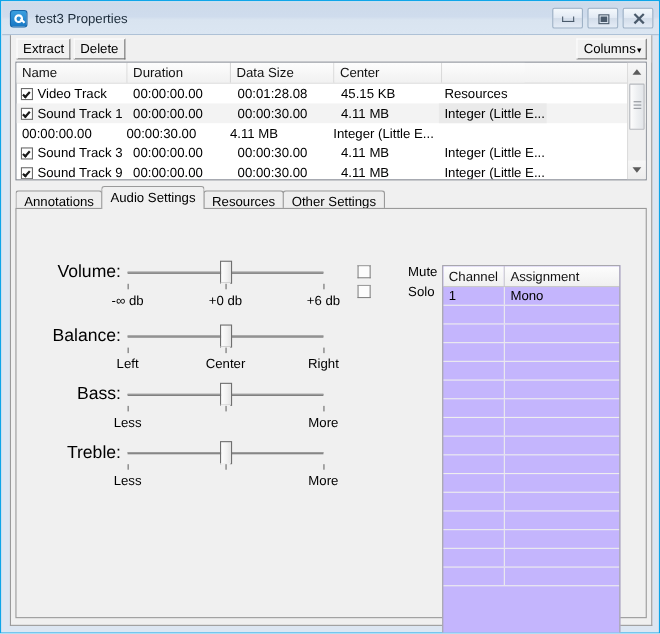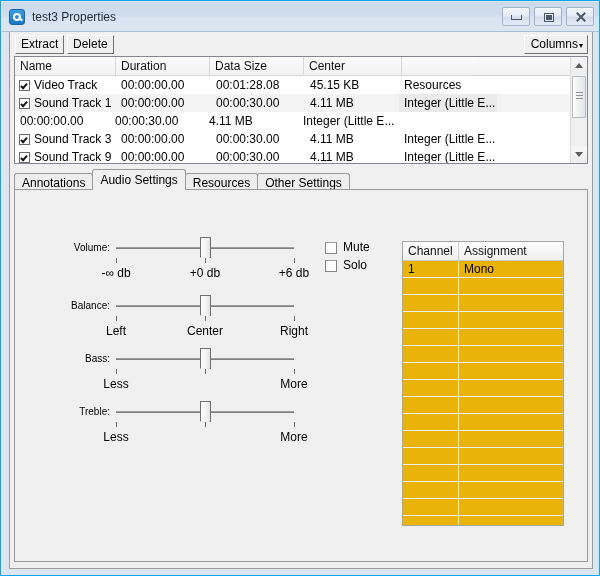--- a/index.html
+++ b/index.html
@@ -351,21 +351,21 @@
     border: 1px solid #9a9a9a;
   }
 
   
   .sliderRow { position: absolute; }
   .sl-label {
     position: absolute;
     right: 100%;
     margin-right: 6px;
     top: 0px;
-    font-size: 10px;
+    font-size: 16px;
     white-space: nowrap;
     color: #000;
     line-height: 12px;
   }
   .sl-track {
     position: absolute;
     left: 0; top: 5px;
     width: 178px;
     height: 2px;
     background: #808080;
@@ -404,41 +404,42 @@
     font-size: 12px;
     color: #000;
     white-space: nowrap;
     transform: translateX(-50%);
   }
 
   
   .optrow {
     position: absolute;
     display: flex;
-    align-items: flex-end;
-    font-size: 12px;
+    align-items: center;
+    font-size: 12px;
+    gap: 28px;
   }
   .cb2 {
     width: 12px; height: 12px;
     box-sizing: border-box;
     border: 1px solid #848484;
     border-top-color: #9d9d9d;
     background: #fcfcfc;
     margin-right: 6px;
   }
 
   
   #chantable {
     position: absolute;
     left: 387px;
     top: 51px;
     width: 162px;
-    height: 285px;
-    box-sizing: border-box;
-    background: #eab308;
+    height: 336px;
+    box-sizing: border-box;
+    background: #c4b5fd;
     border: 1px solid #a5a5a5;
     overflow: hidden;
   }
   #ch-header {
     display: flex;
     height: 19px;
     box-sizing: border-box;
     border-bottom: 1px solid #c9c9c9;
   }
   .chth {

